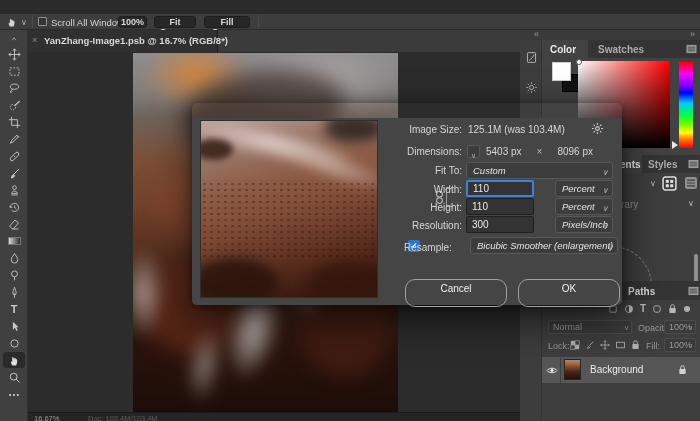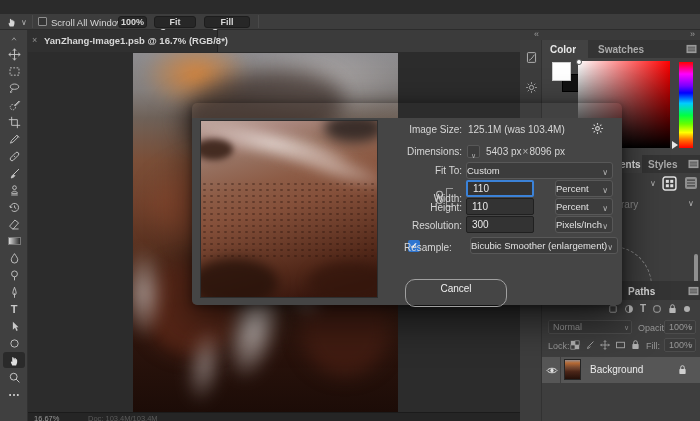--- a/index.html
+++ b/index.html
@@ -67,21 +67,21 @@
   .dlg-dot{position:absolute;top:4px;width:7px;height:7px;border-radius:50%;background:#c6c6c6;border:1px solid #aeaeae;}
   .dlg-body{position:absolute;left:0;top:15px;width:430px;height:187px;background:#454545;border-radius:0 0 5px 5px;}
   .preview{position:absolute;left:8px;top:17px;width:178px;height:178px;border:1px solid #2e2e2e;overflow:hidden;
     background:linear-gradient(165deg,#bca39b 0%,#a8857b 12%,#96705f 22%,#8d5c46 35%,#85503a 48%,#6f3f2c 62%,#53291a 78%,#38170e 92%);}
   .dlbl{position:absolute;left:170px;width:100px;text-align:right;font-size:10px;color:#d6d6d6;}
   .dval{position:absolute;font-size:10px;color:#d6d6d6;}
   .dfield{position:absolute;width:68px;height:17px;background:#333;border:1px solid #202020;border-radius:2px;
           color:#e8e8e8;font-size:10px;line-height:15px;padding-left:5px;}
   .dfield.focus{border:2px solid #3b82d8;line-height:13px;}
   .ddd{position:absolute;height:17px;background:#3c3c3c;border:1px solid #585858;border-radius:3px;
-       color:#e2e2e2;font-size:9.5px;line-height:15px;padding-left:0;white-space:nowrap;overflow:hidden;}
+       color:#e2e2e2;font-size:9.5px;line-height:15px;padding-left:6px;white-space:nowrap;overflow:hidden;font-style:italic;}
   .ddd .ch{position:absolute;right:4px;top:2px;font-size:8px;color:#b2b2b2;}
   .dchk{position:absolute;left:216px;width:12px;height:12px;background:#2e75d0;border-radius:2px;
         color:#fff;font-size:9px;font-weight:bold;text-align:center;line-height:12px;}
   .pill{position:absolute;width:102px;height:28px;border:1px solid #a0a0a0;border-radius:10px;
         color:#f0f0f0;font-size:10px;text-align:center;line-height:17px;background:transparent;}
   .chev{font-size:8px;color:#b2b2b2;}
 </style>
 </head>
 <body>
 
@@ -456,49 +456,50 @@
     <div class="dval" style="left:276px;top:21px">125.1M (was 103.4M)</div>
     <div class="abs" style="left:399px;top:19px">
       <svg width="13" height="13" viewBox="0 0 14 14" fill="none" stroke="#cfcfcf" stroke-width="1.2">
           <circle cx="7" cy="7" r="2"></circle>
           <path d="M7 1v2M7 11v2M1 7h2M11 7h2M2.8 2.8l1.4 1.4M9.8 9.8l1.4 1.4M11.2 2.8L9.8 4.2M4.2 9.8l-1.4 1.4"></path>
         </svg>
     </div>
 
     <div class="dlbl" style="top:43px">Dimensions:</div>
     <div class="abs" style="left:275px;top:42px;width:13px;height:13px;background:#3c3c3c;border:1px solid #585858;border-radius:2px;text-align:center"><span class="chev" style="font-size:7px;position:relative;top:-2px">∨</span></div>
-    <div class="abs" style="left:294px;top:43px;display:flex;gap:1px">
+    <div class="abs" style="left:294px;top:43px;display:flex;gap:15px">
       <span class="dval" style="position:static">5403 px</span>
       <span class="dval" style="position:static;color:#b5b5b5">×</span>
       <span class="dval" style="position:static">8096 px</span>
     </div>
 
     <div class="dlbl" style="top:62px">Fit To:</div>
     <div class="ddd" style="left:274px;top:59px;width:147px"><span>Custom</span><span class="ch">∨</span></div>
 
     <div class="abs" style="left:254px;top:85px;width:7px;height:19px;border-left:1px solid #9a9a9a;border-top:1px solid #9a9a9a;border-bottom:1px solid #9a9a9a"></div>
     <div class="abs" style="left:243px;top:87px">
       <svg width="9" height="15" viewBox="0 0 9 15" fill="none" stroke="#b9b9b9" stroke-width="1.1">
           <circle cx="4.5" cy="4.2" r="2.9"></circle>
           <circle cx="4.5" cy="10.6" r="2.9"></circle>
         </svg>
     </div>
 
-    <div class="dlbl" style="top:90px">Width:</div>
+    <div class="dlbl" style="top:81px">Width:</div>
     <div class="dfield focus" style="left:274px;top:77px">110</div>
     <div class="ddd" style="left:363px;top:77px;width:58px"><span>Percent</span><span class="ch">∨</span></div>
 
     <div class="dlbl" style="top:99px">Height:</div>
     <div class="dfield" style="left:274px;top:95px">110</div>
     <div class="ddd" style="left:363px;top:95px;width:58px"><span>Percent</span><span class="ch">∨</span></div>
 
     <div class="dlbl" style="top:117px">Resolution:</div>
     <div class="dfield" style="left:274px;top:113px">300</div>
     <div class="ddd" style="left:363px;top:113px;width:58px"><span>Pixels/Inch</span><span class="ch">∨</span></div>
 
     <div class="dchk" style="top:137px"><span>✓</span></div>
     <div class="dlbl" style="left:212px;width:47px;top:139px">Resample:</div>
     <div class="ddd" style="left:278px;top:134px;width:148px"><span>Bicubic Smoother (enlargement)</span><span class="ch">∨</span></div>
 
     <div class="pill" style="left:213px;top:176px">Cancel</div>
+    <div class="pill" style="left:326px;top:176px">OK</div>
   </div>
 
 </div>
 
 </body></html>

